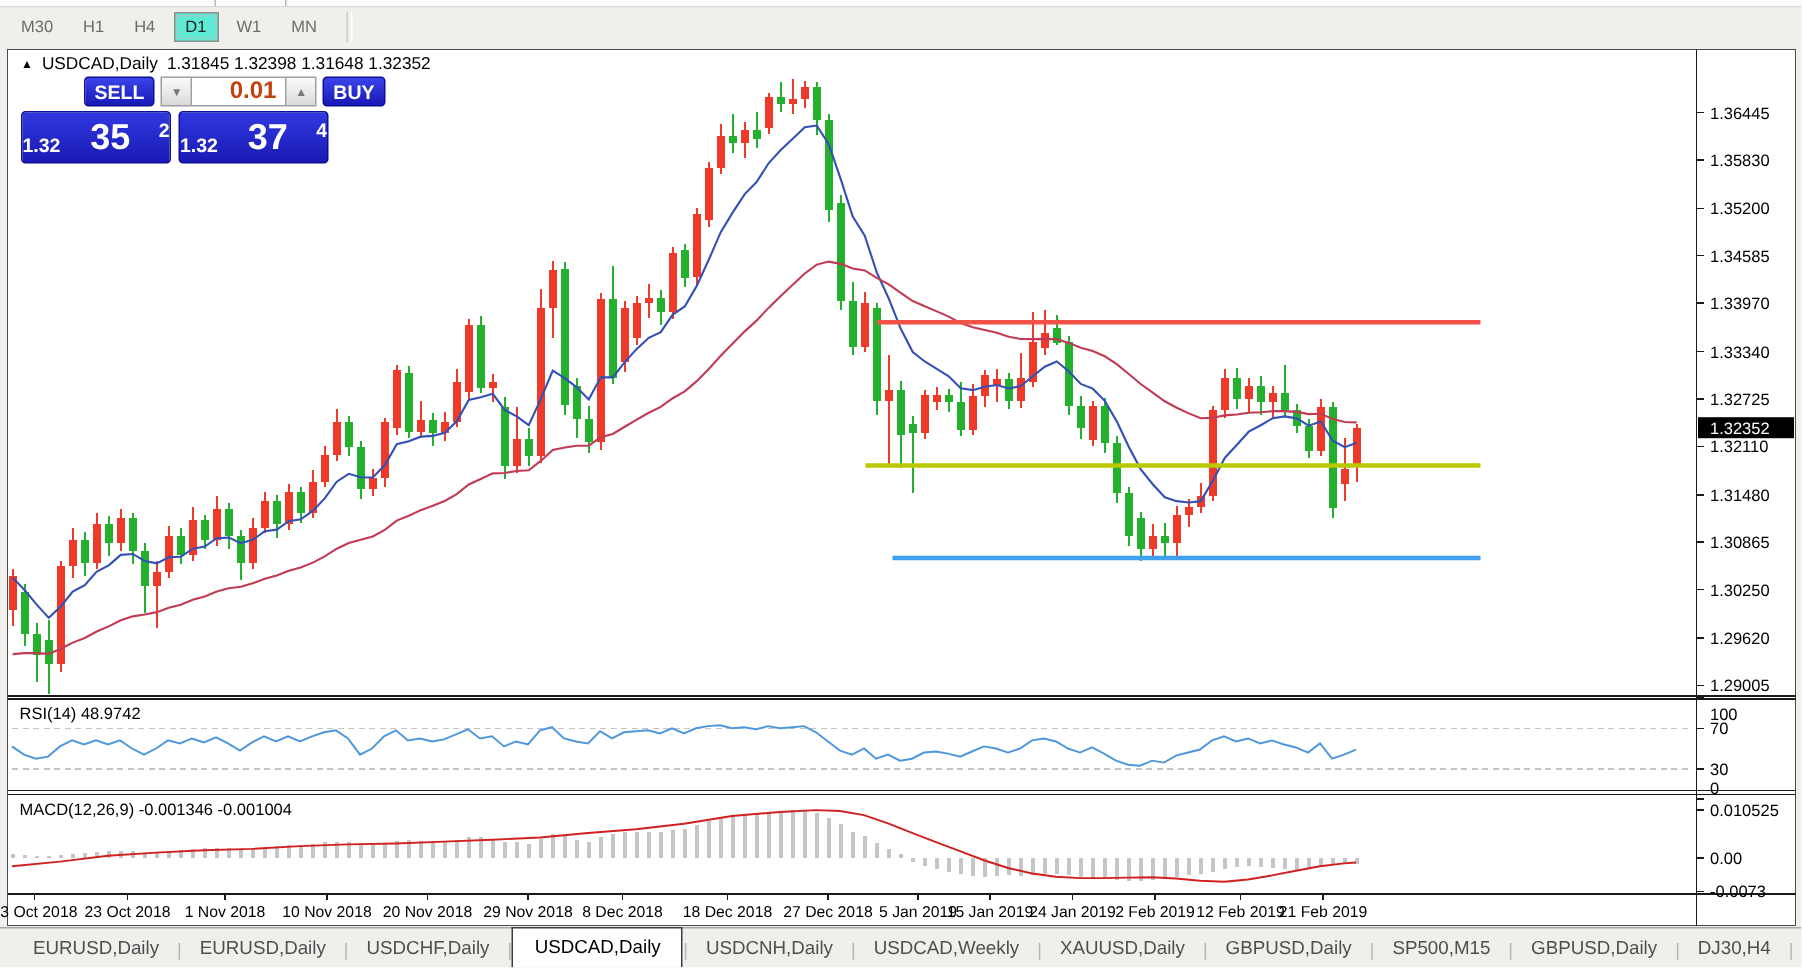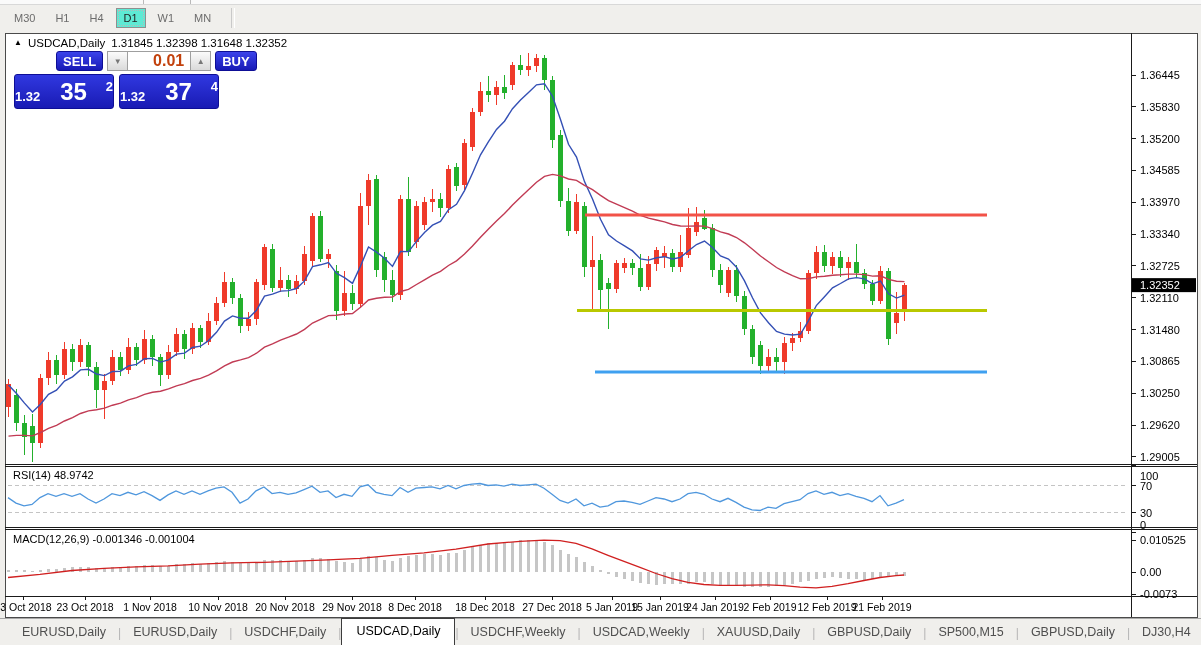--- a/index.html
+++ b/index.html
@@ -530,21 +530,21 @@
 
   <div class="tab-bar" id="tab-bar">
       <div class="tab">EURUSD,Daily</div>
       <span class="tab-sep">|</span>
       <div class="tab">EURUSD,Daily</div>
       <span class="tab-sep">|</span>
       <div class="tab">USDCHF,Daily</div>
       <span class="tab-sep">|</span>
       <div class="tab active">USDCAD,Daily</div>
       <span class="tab-sep">|</span>
-      <div class="tab">USDCHF,Weekly</div>
+      <div class="tab">USDCNH,Daily</div>
       <span class="tab-sep">|</span>
       <div class="tab">USDCAD,Weekly</div>
       <span class="tab-sep">|</span>
       <div class="tab">XAUUSD,Daily</div>
       <span class="tab-sep">|</span>
       <div class="tab">GBPUSD,Daily</div>
       <span class="tab-sep">|</span>
       <div class="tab">SP500,M15</div>
       <span class="tab-sep">|</span>
       <div class="tab">GBPUSD,Daily</div>

